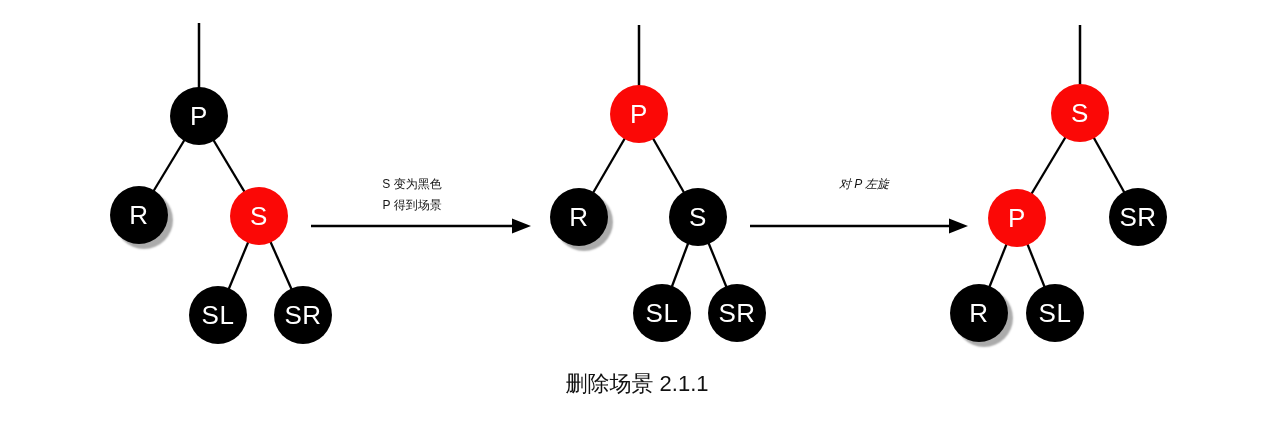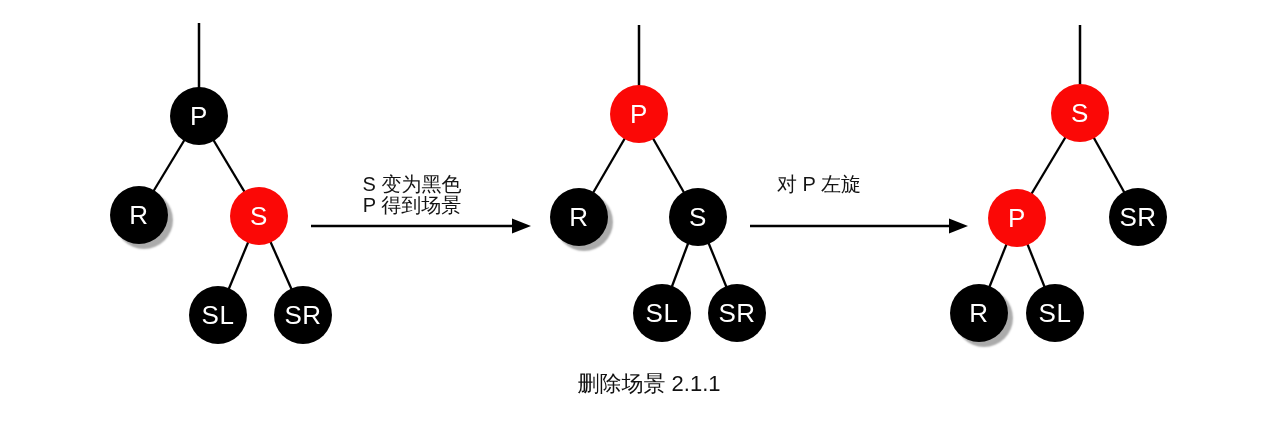--- a/index.html
+++ b/index.html
@@ -40,36 +40,35 @@
     letter-spacing: 0.5px;
     line-height: 1;
     user-select: none;
   }
   .node.shadowed {
     box-shadow: 5px 5px 2px #ababab;
   }
   .arrow-label {
     position: absolute;
     transform: translateX(-50%);
-    text-align: center;
-    font-size: 20px;
+    text-align: right;
+    font-size: 12px;
     line-height: 21px;
     color: #141414;
     white-space: nowrap;
   }
   #caption {
     position: absolute;
     left: 637px;
     top: 369px;
     transform: translateX(-50%);
     font-size: 22px;
     font-weight: 500;
     color: #111111;
     white-space: nowrap;
-    margin-left: 12px;
   }
 </style>
 </head>
 <body>
 
 <div id="canvas">
   <svg id="edge-layer" width="1278" height="422" viewBox="0 0 1278 422" xmlns="http://www.w3.org/2000/svg">
       <line x1="199" y1="23" x2="199" y2="116" stroke="#000000" stroke-width="2.5"></line>
       <line x1="199" y1="116" x2="139" y2="215" stroke="#000000" stroke-width="2.3"></line>
       <line x1="199" y1="116" x2="259" y2="216" stroke="#000000" stroke-width="2.3"></line>
@@ -135,18 +134,18 @@
       </div>
       <div class="node" style="left: 1026px; top: 284px; width: 58px; height: 58px; background: rgb(0, 0, 0); color: rgb(255, 255, 255);">
         <span>SL</span>
       </div>
     </div>
   <div id="labels-layer">
       <div class="arrow-label" style="left: 412px; top: 174px;">
         <div>S 变为黑色</div>
         <div>P 得到场景</div>
       </div>
-      <div class="arrow-label" style="left: 819px; top: 174px;">
+      <div class="arrow-label" style="left: 864px; top: 174px; font-style: italic;">
         <div>对 P 左旋</div>
       </div>
     </div>
   <div id="caption">删除场景 2.1.1</div>
 </div>
 
 </body></html>

